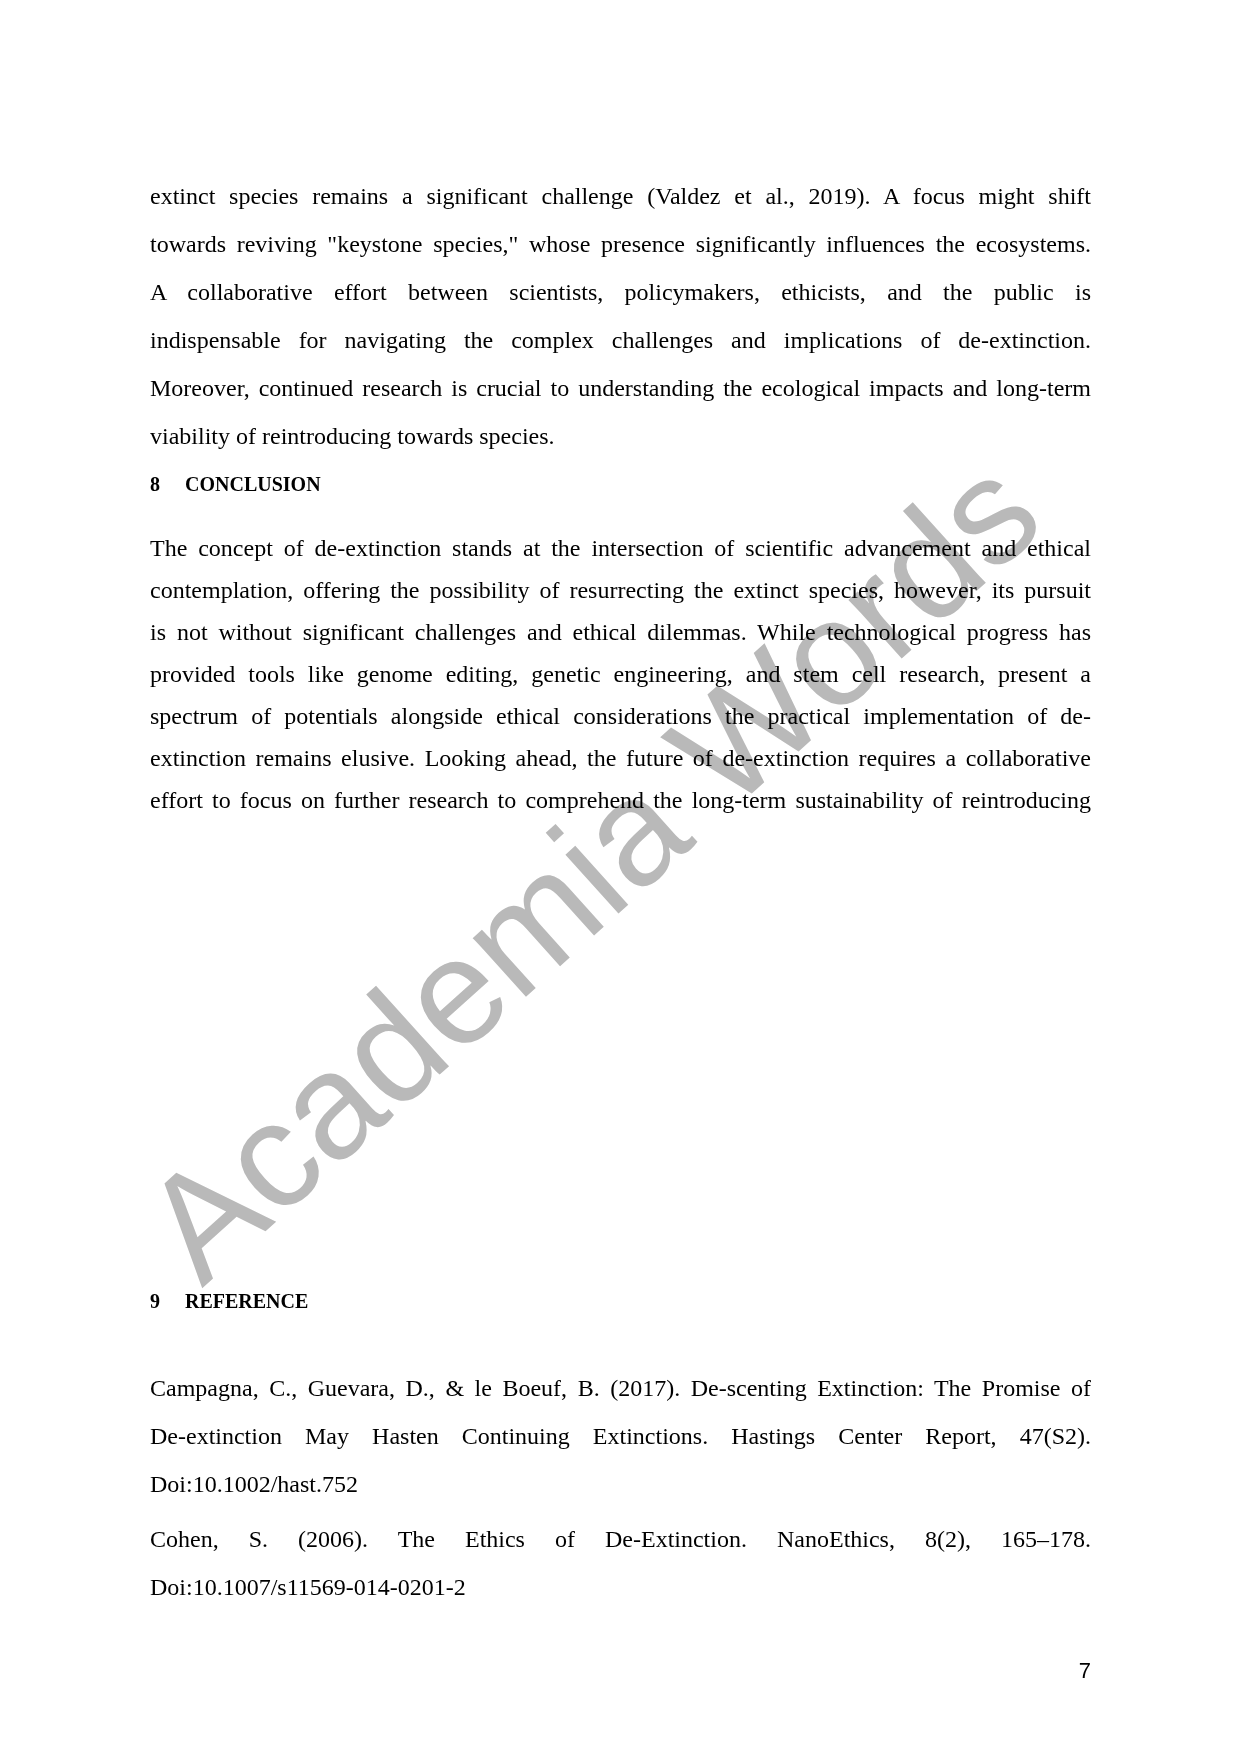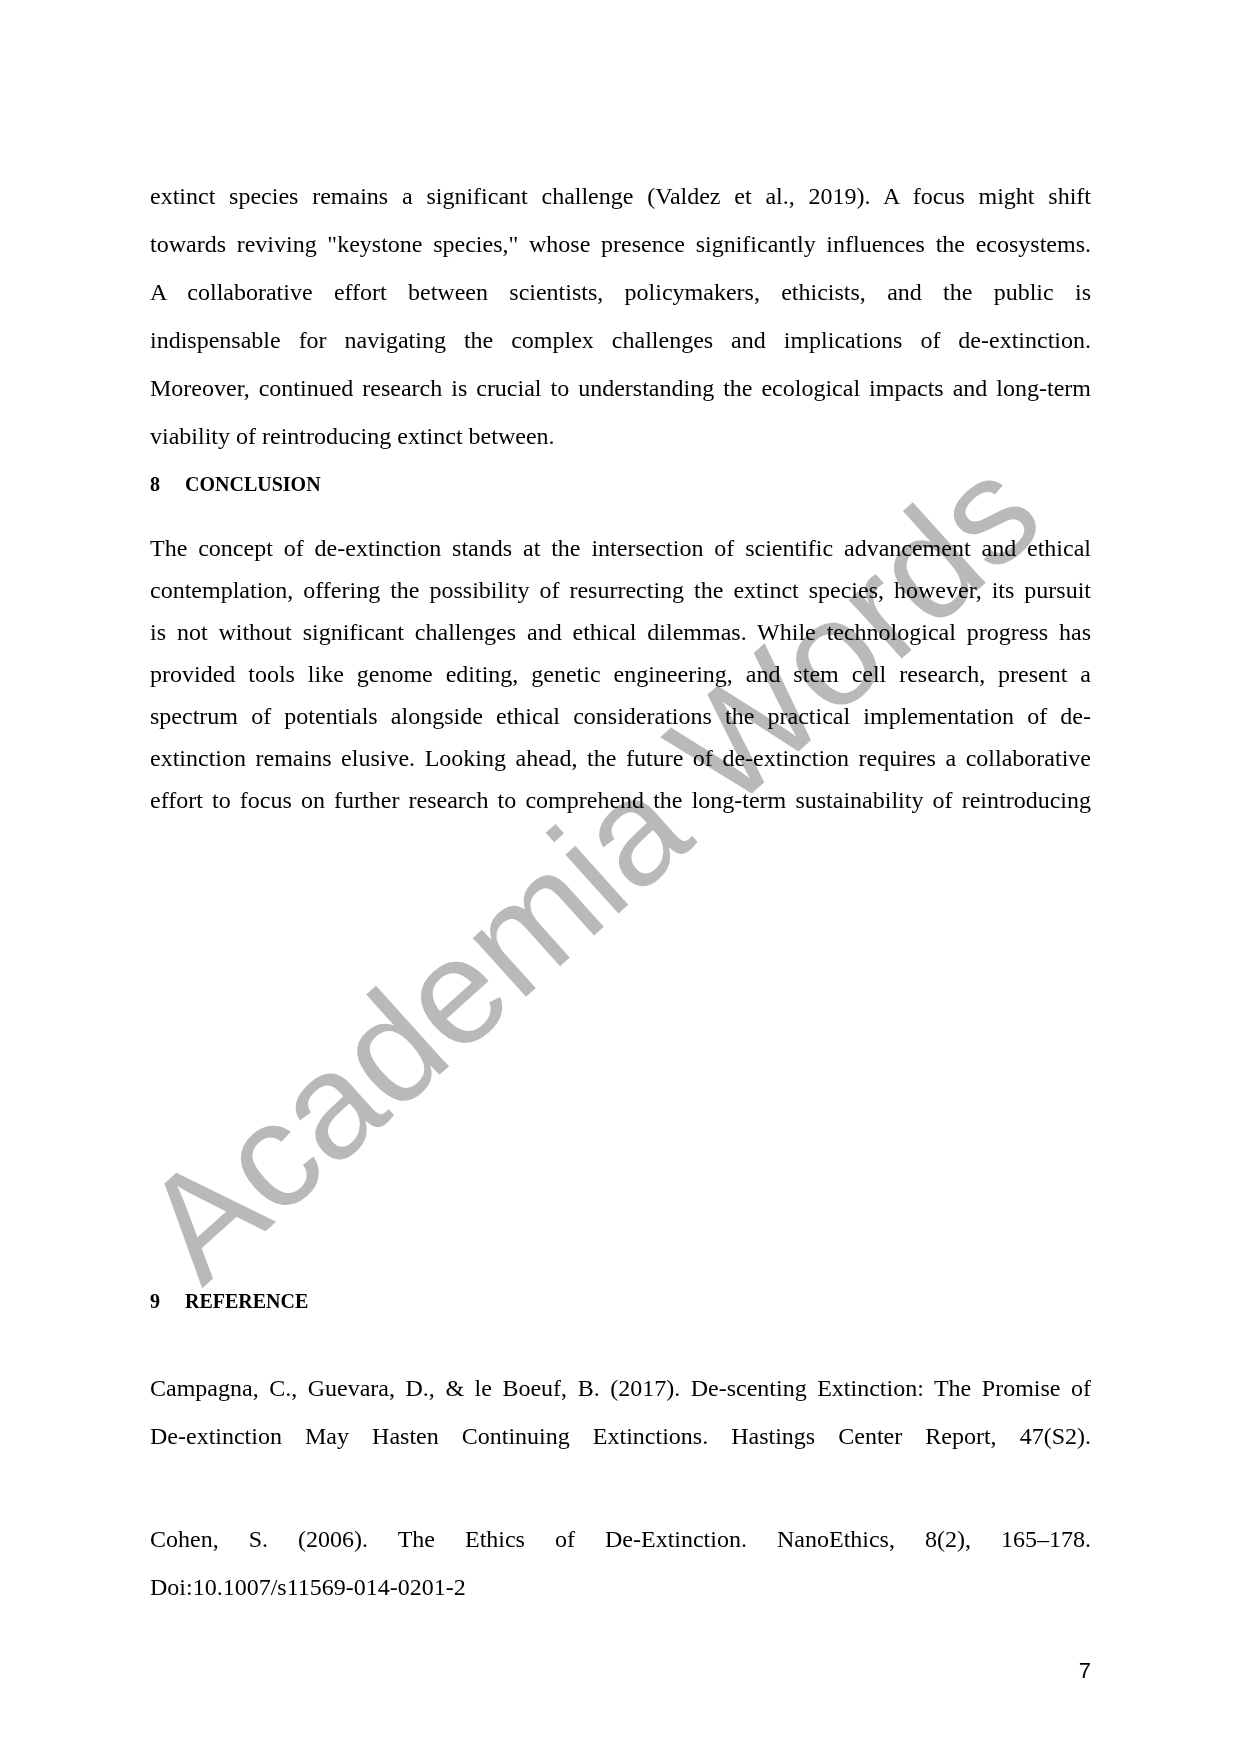--- a/index.html
+++ b/index.html
@@ -82,21 +82,21 @@
   <div class="watermark">Academia Words</div>
 
   <div class="content">
 
     <div class="block lh48" style="top:140px">
       <div class="ln">extinct species remains a significant challenge (Valdez et al., 2019). A focus might shift</div>
       <div class="ln">towards reviving "keystone species," whose presence significantly influences the ecosystems.</div>
       <div class="ln">A collaborative effort between scientists, policymakers, ethicists, and the public is</div>
       <div class="ln">indispensable for navigating the complex challenges and implications of de-extinction.</div>
       <div class="ln">Moreover, continued research is crucial to understanding the ecological impacts and long-term</div>
-      <div class="ln last">viability of reintroducing extinct between.</div>
+      <div class="ln last">viability of reintroducing towards species.</div>
     </div>
 
     <div class="heading" style="top:428px">
       <span class="hnum">8</span><span class="htitle">CONCLUSION</span>
     </div>
 
     <div class="block lh42" style="top:495px">
       <div class="ln">The concept of de-extinction stands at the intersection of scientific advancement and ethical</div>
       <div class="ln">contemplation, offering the possibility of resurrecting the extinct species, however, its pursuit</div>
       <div class="ln">is not without significant challenges and ethical dilemmas. While technological progress has</div>
@@ -106,20 +106,21 @@
       <div class="ln">effort to focus on further research to comprehend the long-term sustainability of reintroducing</div>
     </div>
 
     <div class="heading" style="top:1245px">
       <span class="hnum">9</span><span class="htitle">REFERENCE</span>
     </div>
 
     <div class="block lh48" style="top:1332px">
       <div class="ln">Campagna, C., Guevara, D., &amp; le Boeuf, B. (2017). De-scenting Extinction: The Promise of</div>
       <div class="ln">De-extinction May Hasten Continuing Extinctions. Hastings Center Report, 47(S2).</div>
+      <div class="ln last">Doi:10.1002/hast.752</div>
     </div>
 
     <div class="block lh48" style="top:1483px">
       <div class="ln">Cohen, S. (2006). The Ethics of De-Extinction. NanoEthics, 8(2), 165–178.</div>
       <div class="ln last">Doi:10.1007/s11569-014-0201-2</div>
     </div>
 
     <div class="page-number">7</div>
 
   </div>

